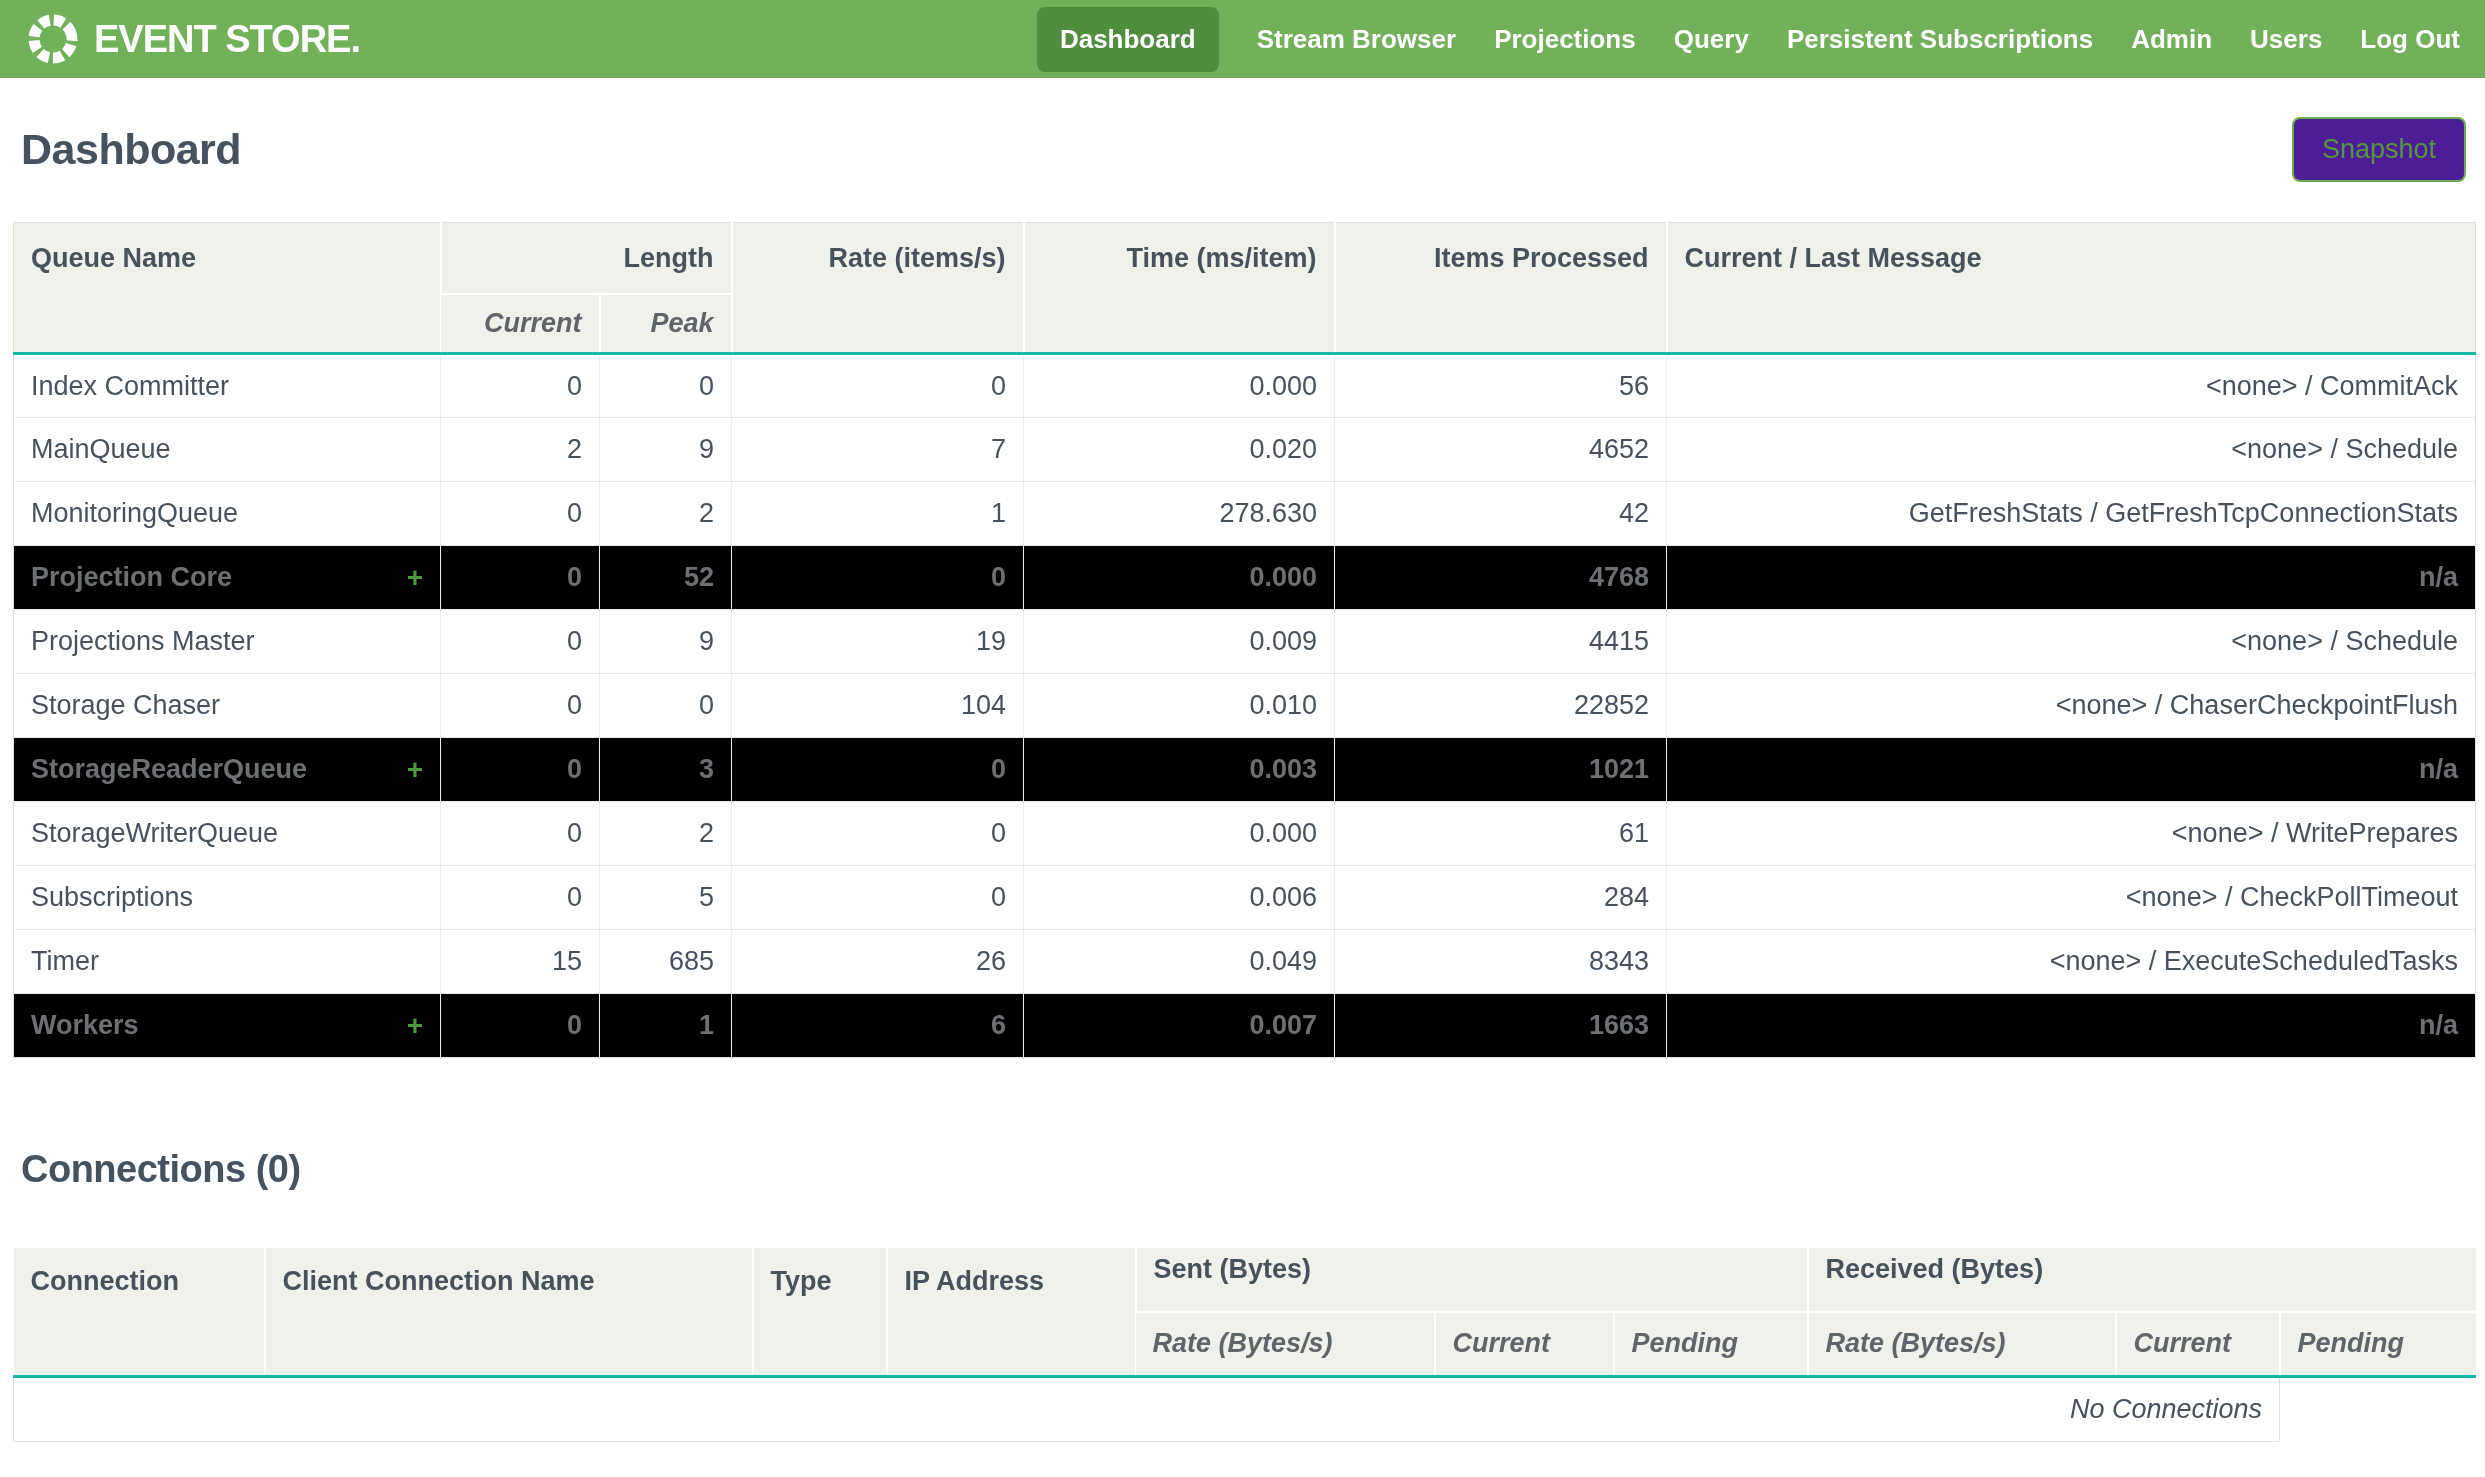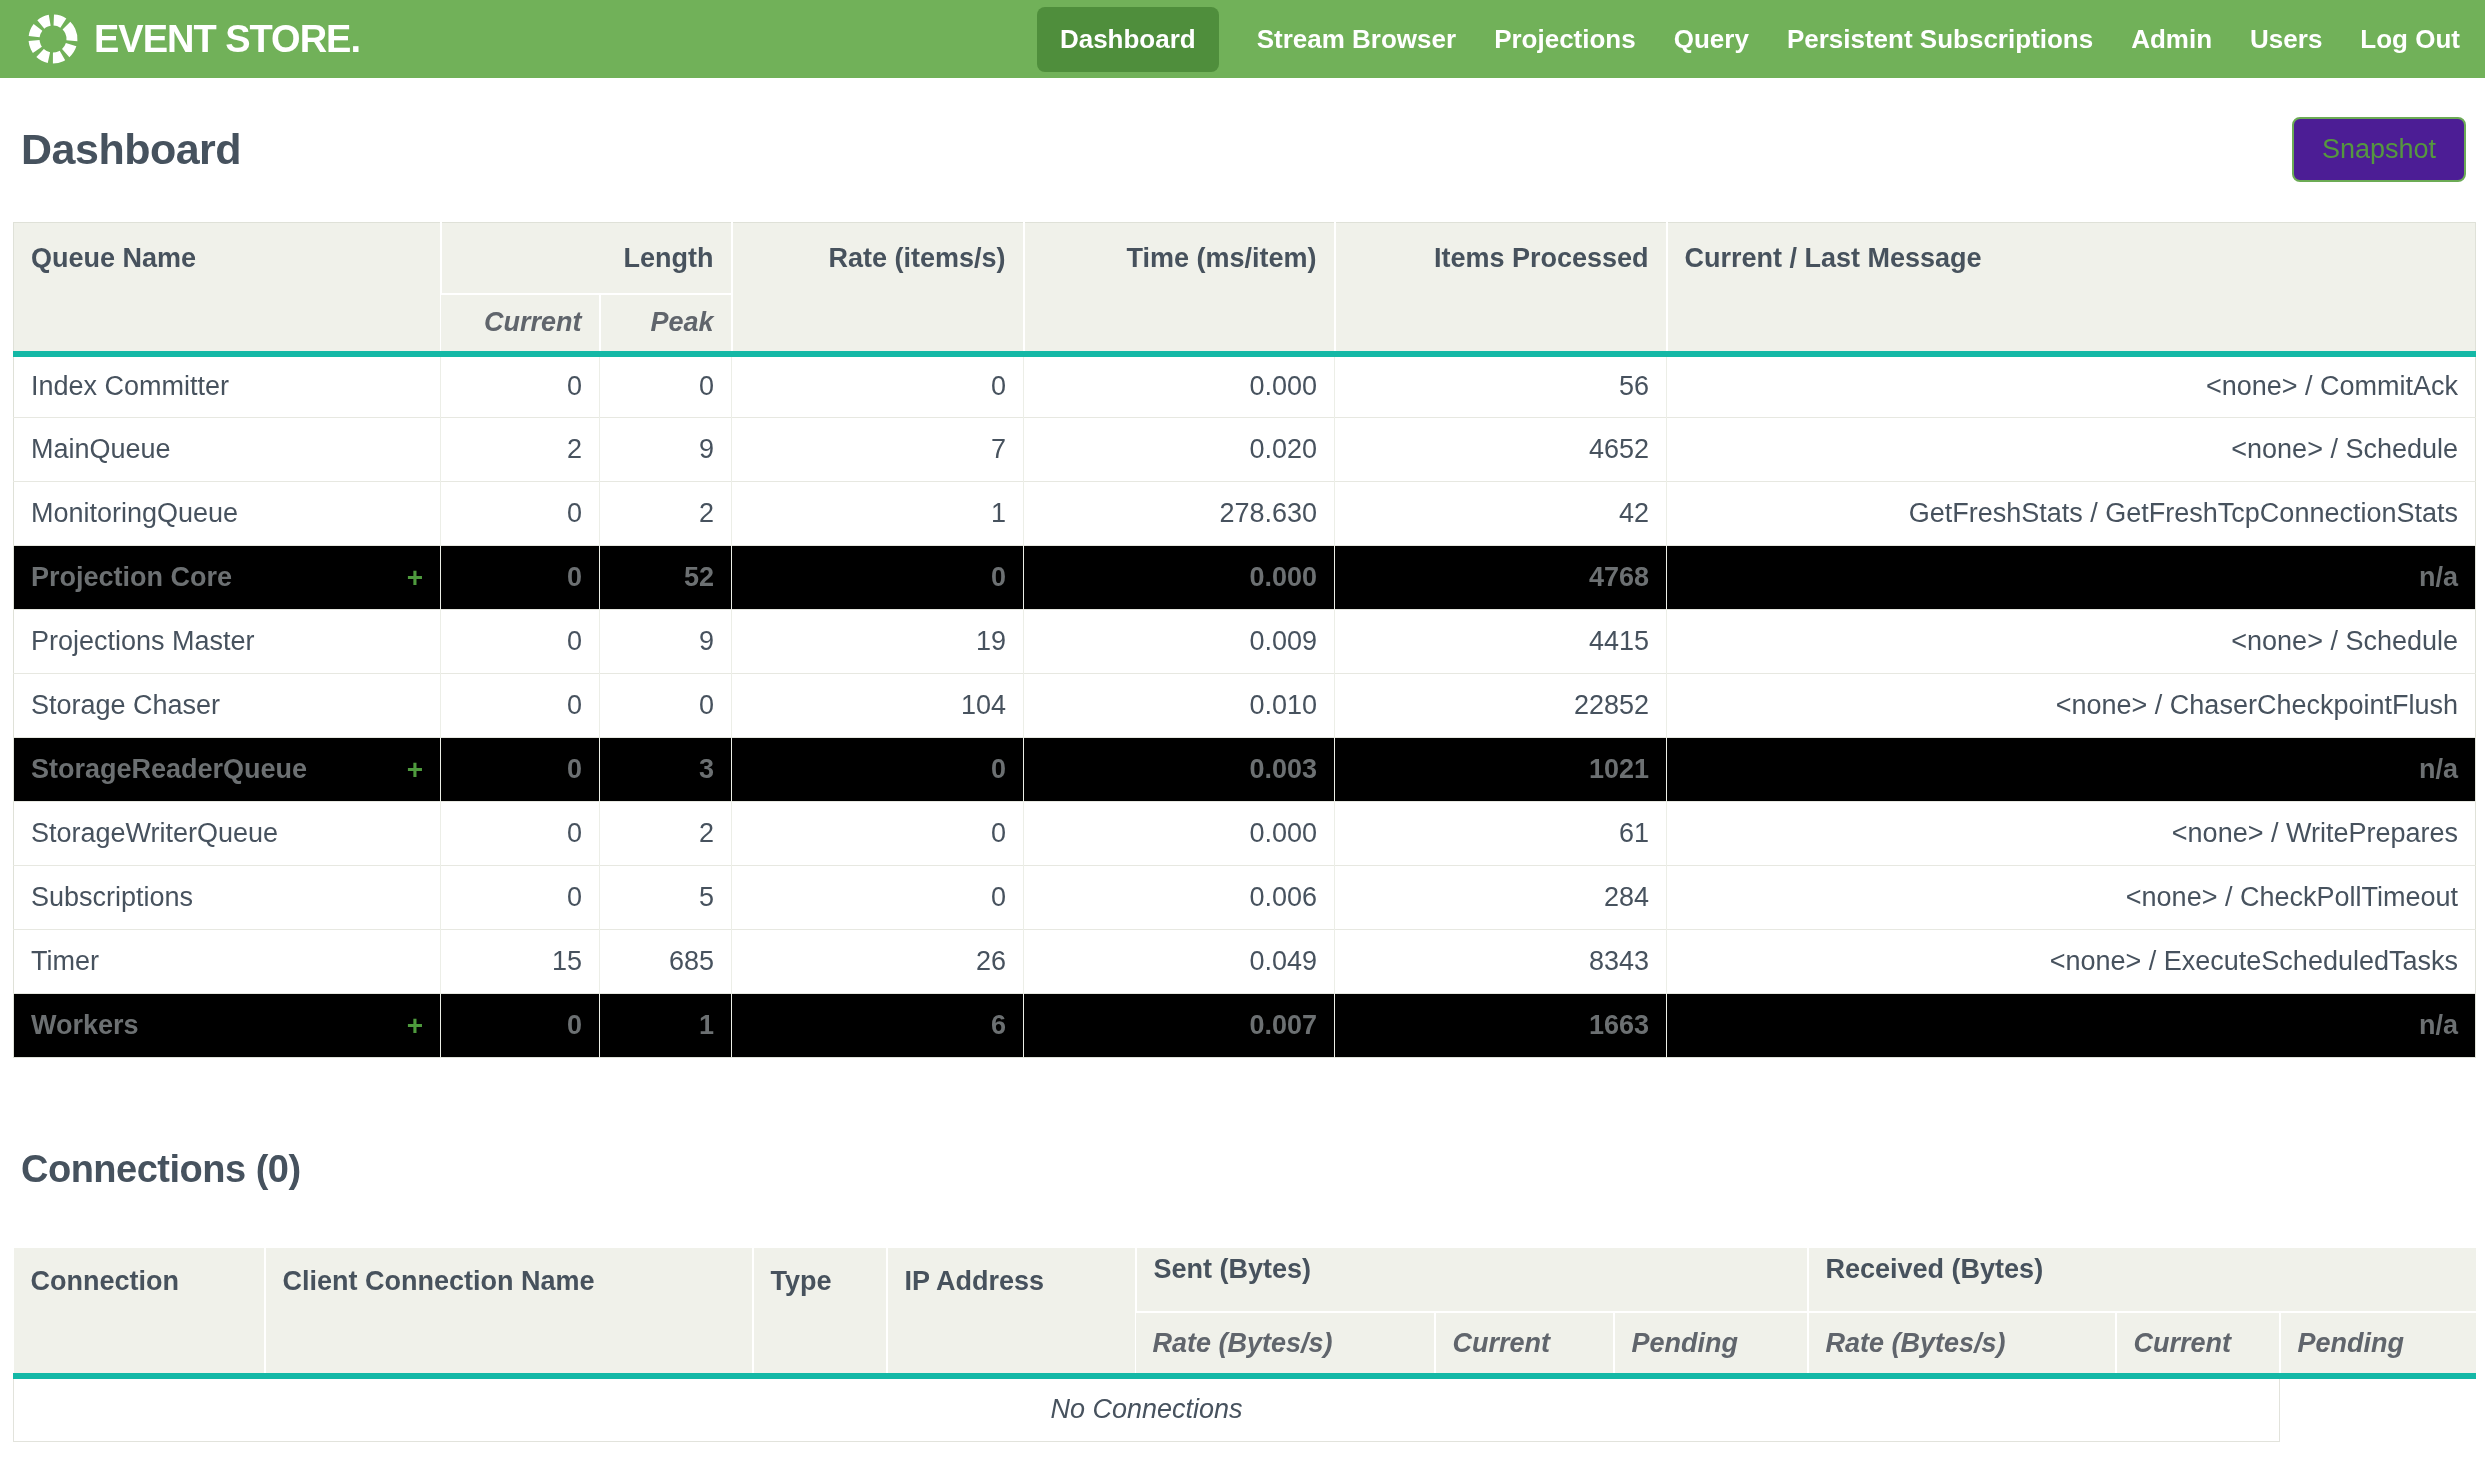--- a/index.html
+++ b/index.html
@@ -45,21 +45,21 @@
 
   
   table { border-collapse: collapse; table-layout: fixed; width: 100%; }
   th, td { font-size: 27px; overflow: hidden; white-space: nowrap; }
   thead th {
     background: #f0f1ea; color: #47525d; font-weight: 700;
     padding: 0 17px; border-left: 2px solid #ffffff;
   }
   thead tr th:first-child { border-left: none; }
   thead tr.subrow th { border-top: 2px solid #ffffff; font-weight: 700; font-style: italic; color: #60656c; }
-  thead { border-bottom: 6px solid #14b8a6; margin-left: 24px; }
+  thead { border-bottom: 3px solid #14b8a6; margin-left: 24px; }
 
   
   .queues-table { border: 1px solid #dfe1d8; }
   .queues-table thead tr.toprow { height: 71px; }
   .queues-table thead tr.subrow { height: 60px; }
   .queues-table th.ralign, .queues-table td.ralign { text-align: right; }
   .queues-table th.lalign, .queues-table td.lalign { text-align: left; }
   .queues-table thead th[rowspan]{ vertical-align: top; padding-top: 20px; }
   .queues-table thead tr.toprow th.grp { vertical-align: top; padding-top: 20px; }
   .queues-table tbody tr { height: 64px; }
@@ -85,21 +85,21 @@
     font-family: inherit; font-size: 27px; border-radius: 10px;
     padding: 16px 26px; cursor: default;
   }
   .conn-table thead tr { height: 64px; }
   .conn-table thead th { text-align: left; vertical-align: middle; }
   .conn-table thead th[rowspan] { vertical-align: top; padding-top: 18px; }
   .conn-table thead tr.toprow th.grp { vertical-align: top; padding-top: 6px; }
   .conn-table tbody tr { height: 65px; }
   .conn-table tbody td.empty {
     background: #fff; border: 1px solid #e2e3dc; border-top: none;
-    font-style: italic; color: #47525e; padding: 0 17px; text-align: center;
+    font-style: italic; color: #47525e; padding: 0 17px; text-align: right;
   }
 </style>
 </head>
 <body>
 
 <div class="topbar">
   <div class="brand">
     <span>
       <svg width="54" height="54" viewBox="0 0 54 54">
         <circle cx="27" cy="27" r="19" fill="none" stroke="#ffffff" stroke-width="11" stroke-dasharray="10 4" transform="rotate(-25 27 27)"></circle>

